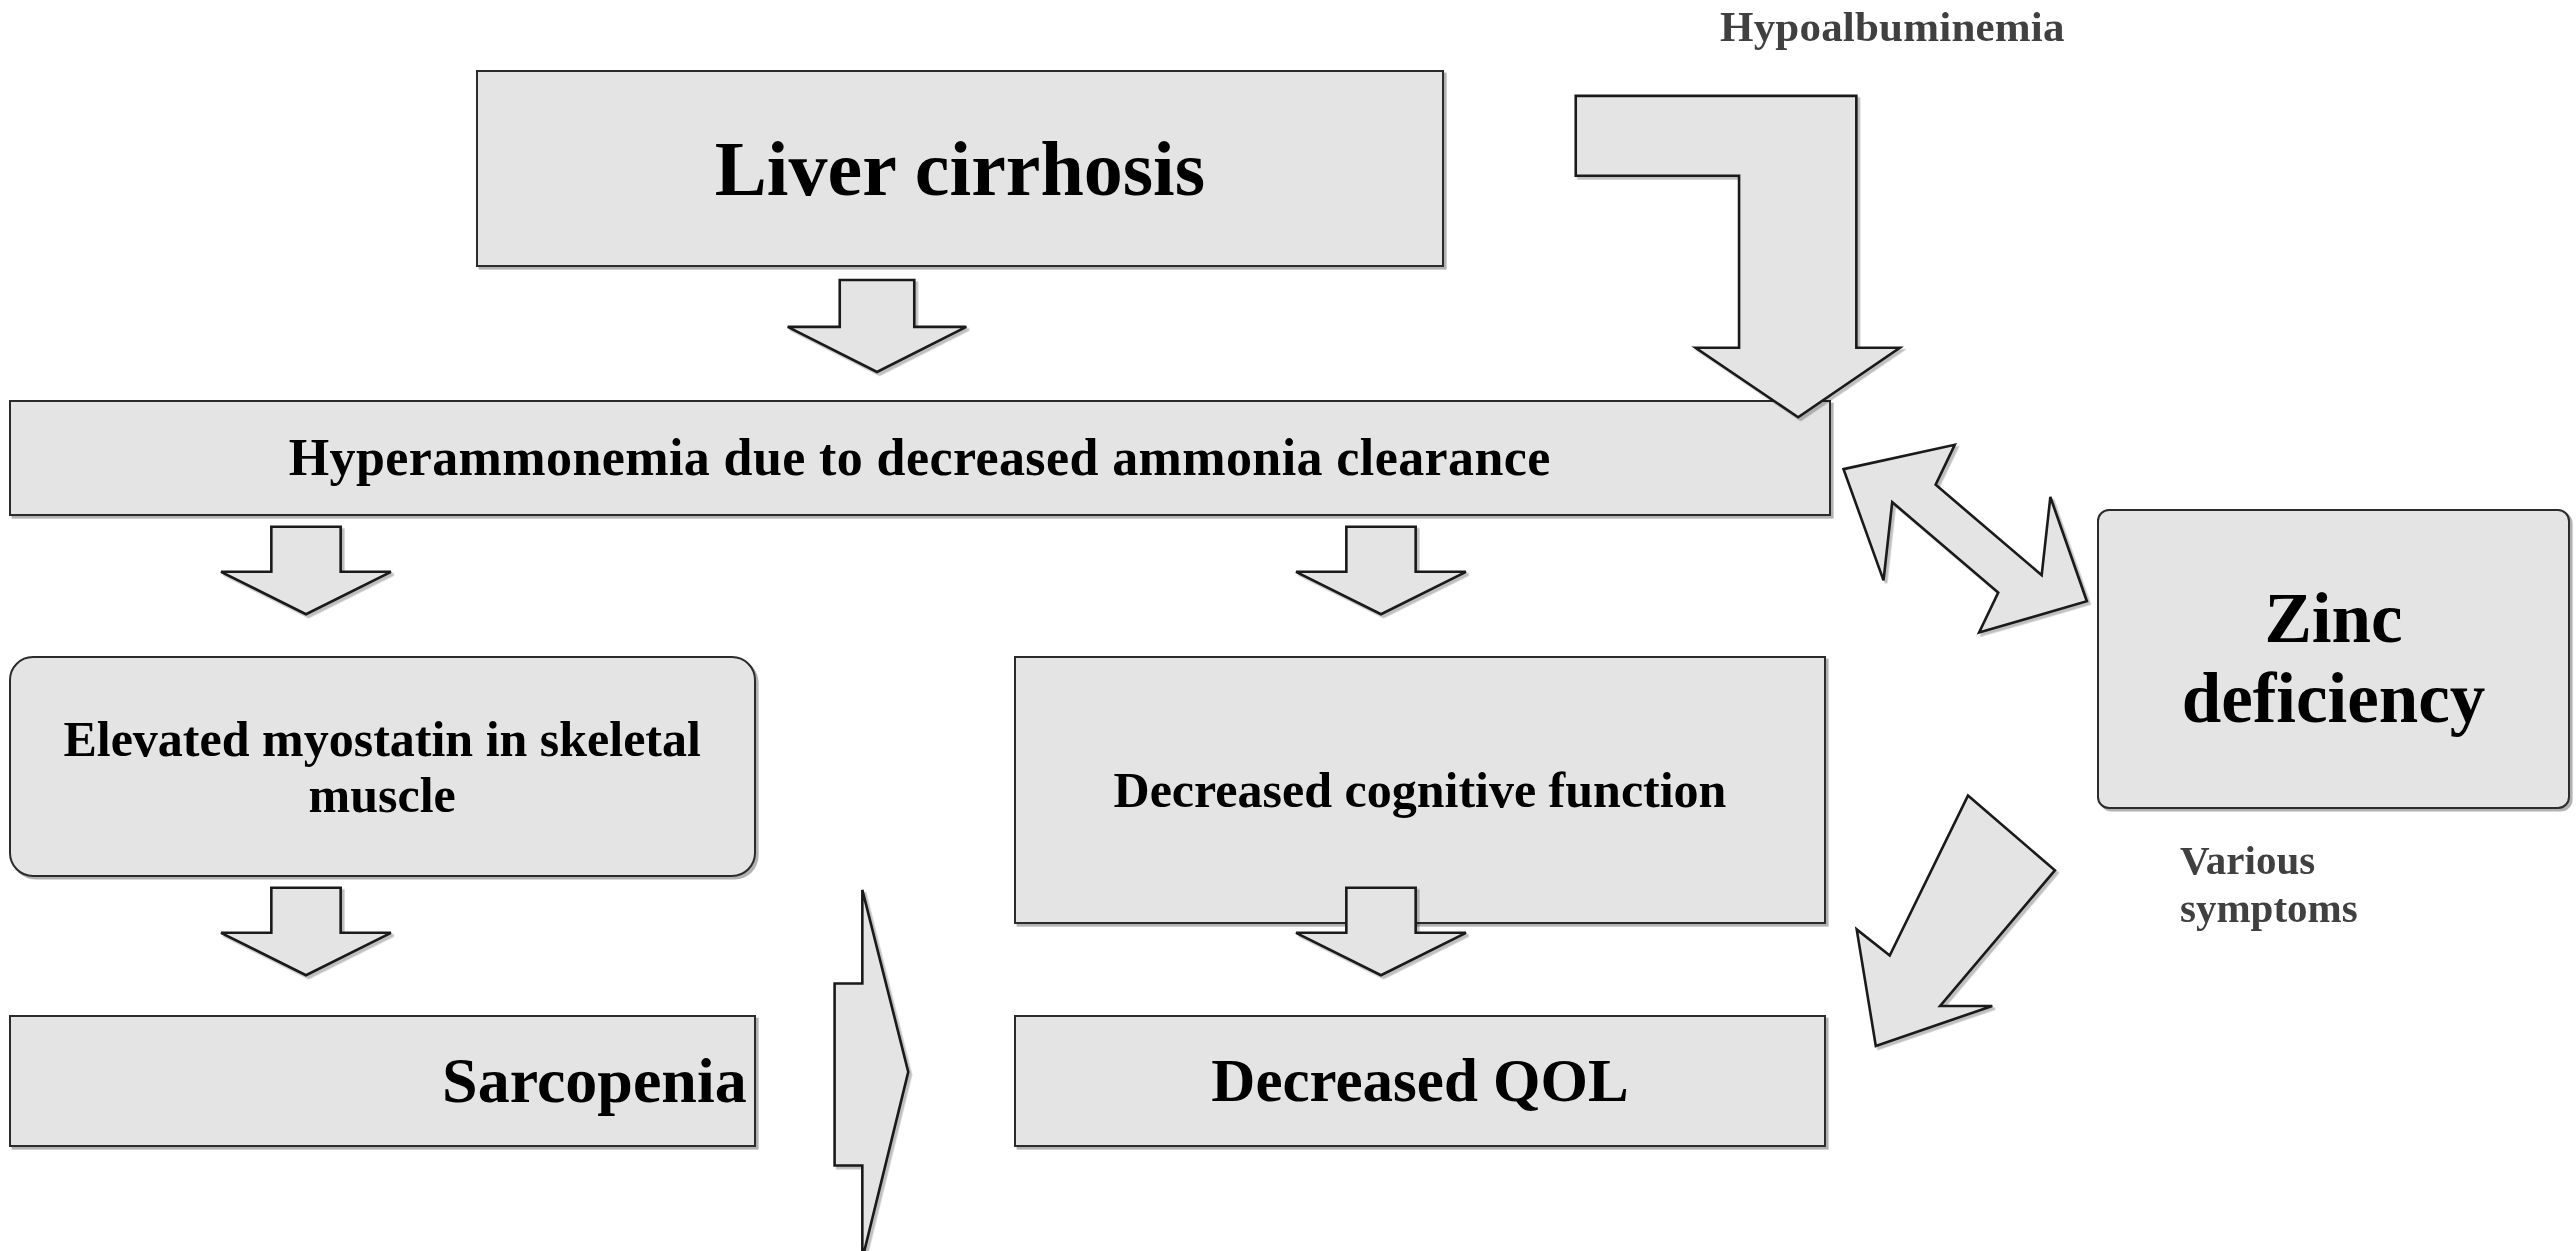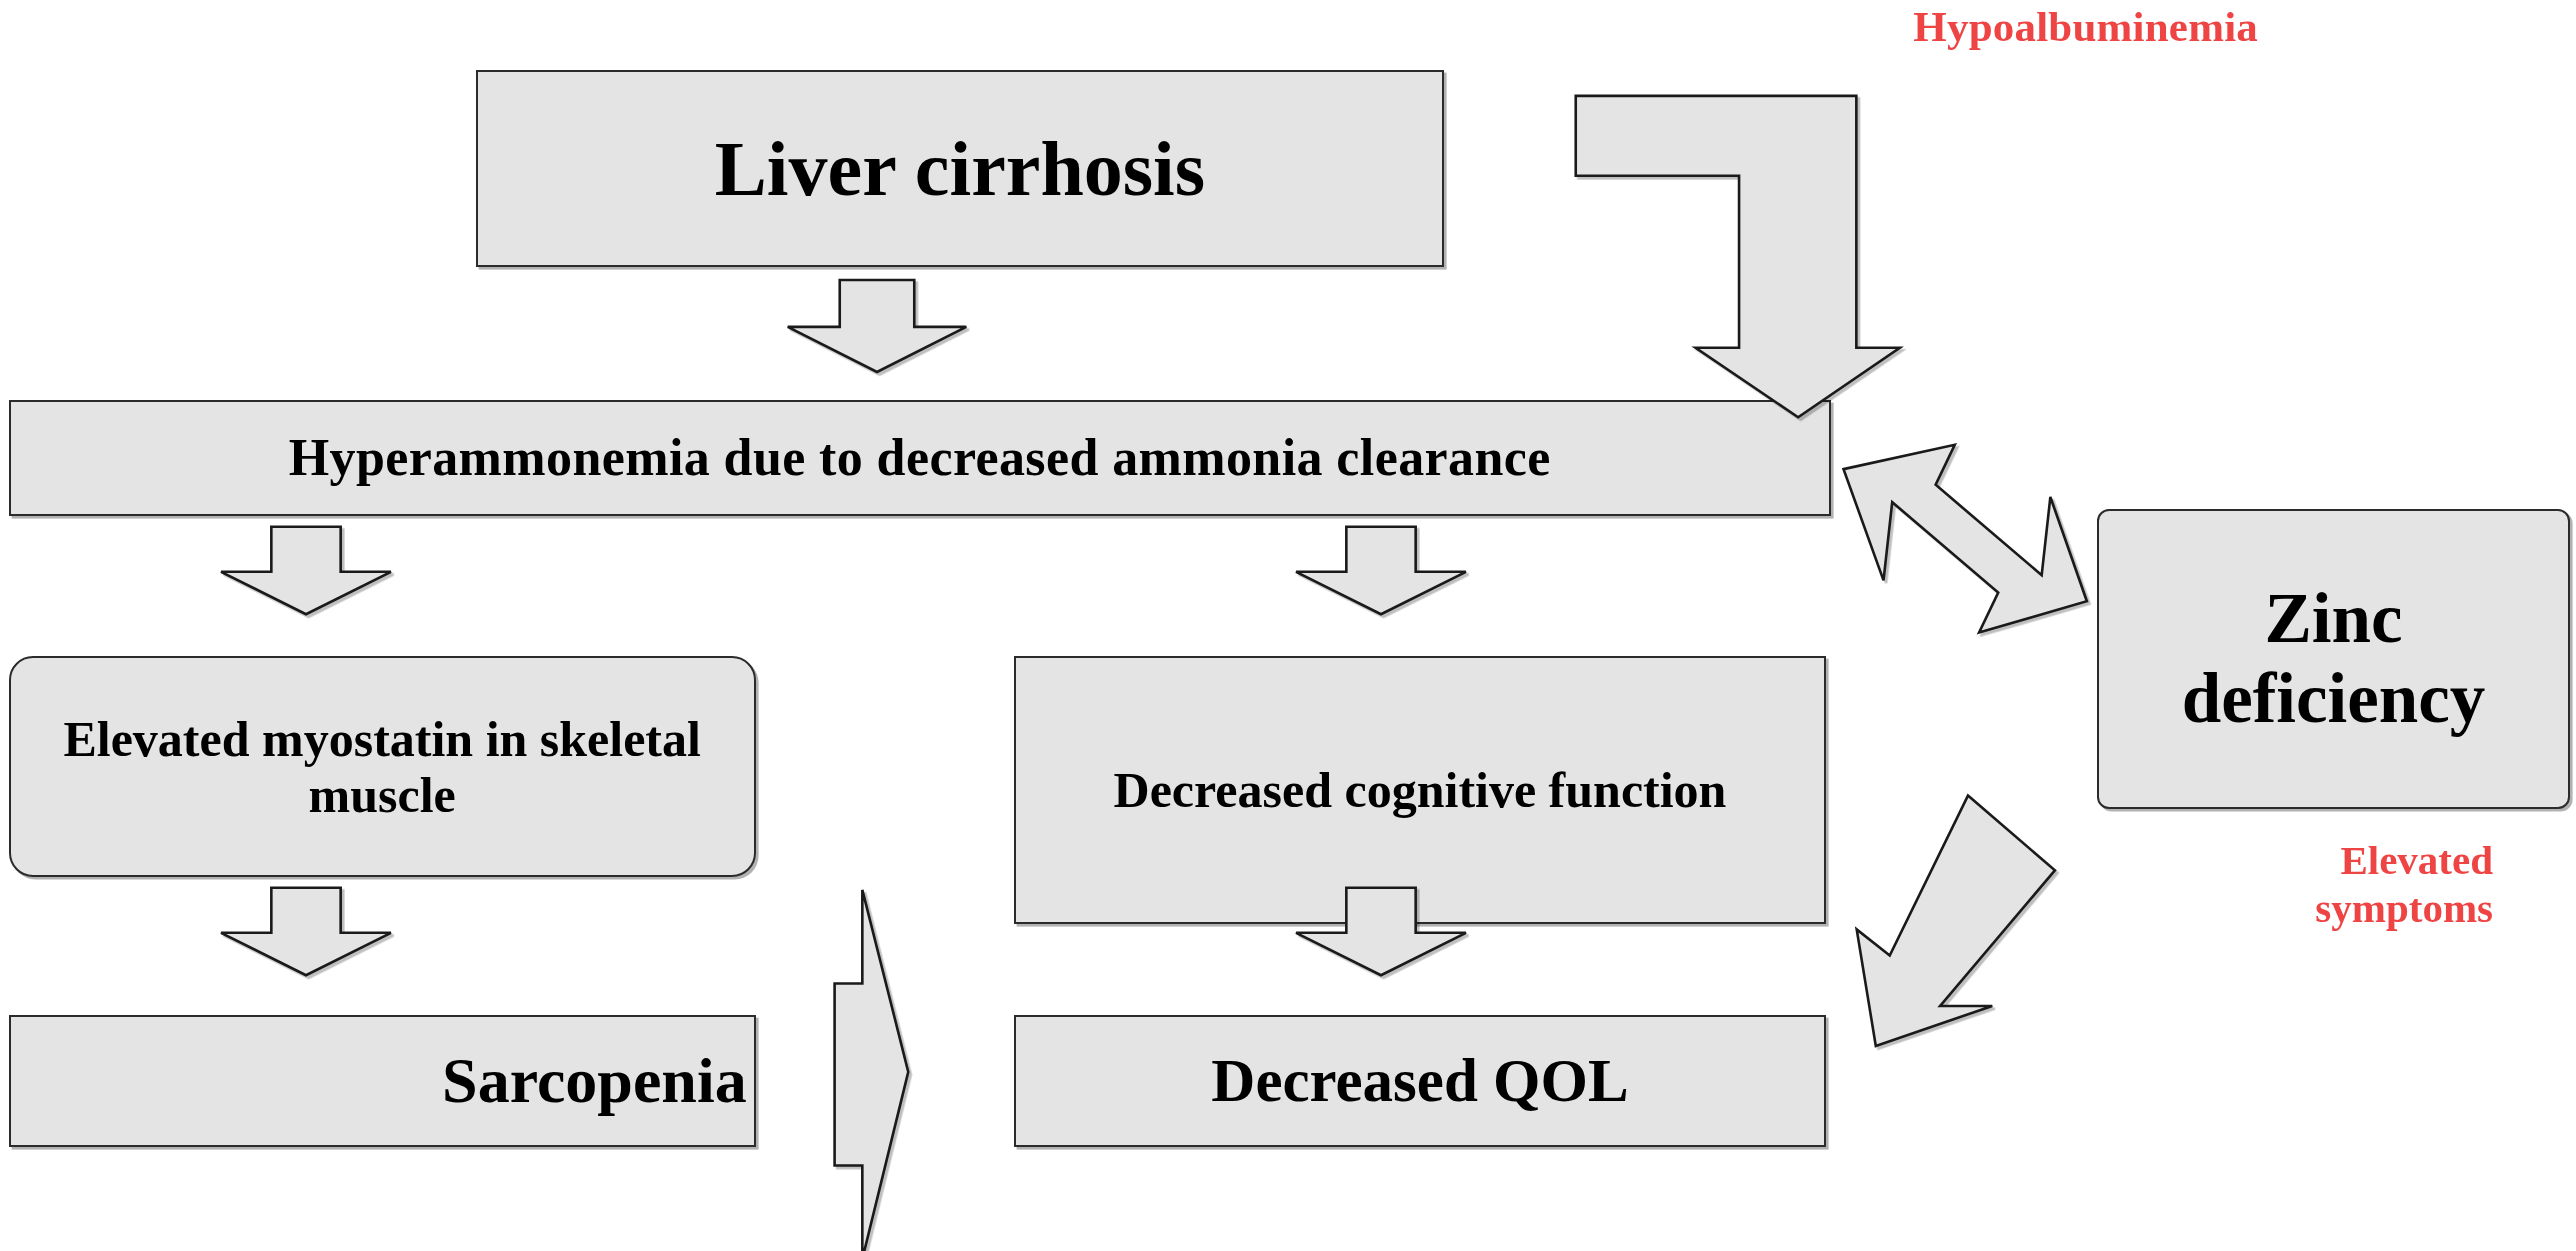--- a/index.html
+++ b/index.html
@@ -38,22 +38,22 @@
   #node-hyperammonemia   { left: 8.7px;   top: 382px;  width: 1822px; height: 116px; font-size: 52px; letter-spacing: 0.4px;}
   #node-myostatin        { left: 8.7px;   top: 638px;  width: 747px;  height: 221px; font-size: 50px; border-radius: 24px; }
   #node-cognitive        { left: 1014px; top: 638px;  width: 812px;  height: 268px; font-size: 50px; }
   #node-sarcopenia       { left: 8.7px;   top: 997px; width: 747px;  height: 132px; font-size: 64px; text-align: right; }
   #node-qol              { left: 1014px; top: 997px; width: 812px;  height: 132px; font-size: 61px; }
   #node-zinc-deficiency  { left: 2097px; top: 491px;  width: 473px;  height: 300px; font-size: 71px; }
 
   .freelabel {
     position: absolute;
     font-weight: bold;
-    color: #ef4444;
-    text-align: right;
+    color: #404040;
+    text-align: left;
     line-height: 1.18;
     white-space: pre-line;
   }
   #label-hypoalbuminemia { left: 1720px; top: 1.7px;   width: 538px; font-size: 43px; letter-spacing: 0.2px;}
   #label-various-symptoms{ left: 2180px; top: 836px; width: 313px; font-size: 41px; }
 
   .arrow { position: absolute; }
   .arrow svg { display: block; overflow: visible; }
   .arrow-shape {
     fill: #e4e4e4;
@@ -104,21 +104,21 @@
     <span class="txt">Decreased QOL</span>
   </div>
 
   <div class="node rounded" id="node-zinc-deficiency">
     <span class="txt">Zinc
 deficiency</span>
   </div>
 
   <div class="freelabel" id="label-hypoalbuminemia">Hypoalbuminemia</div>
 
-  <div class="freelabel" id="label-various-symptoms">Elevated
+  <div class="freelabel" id="label-various-symptoms">Various
 symptoms</div>
 
   <div class="arrow" id="arrow-cirrhosis-to-hyperammonemia">
     <svg width="182" height="96" viewBox="0 0 210 110">
       <polygon class="arrow-shape" points="62,2 148,2 148,56 208,56 105,108 2,56 62,56"></polygon>
     </svg>
   </div>
 
   <div class="arrow" id="arrow-hyper-to-myostatin">
     <svg width="174" height="91" viewBox="0 0 200 105">

